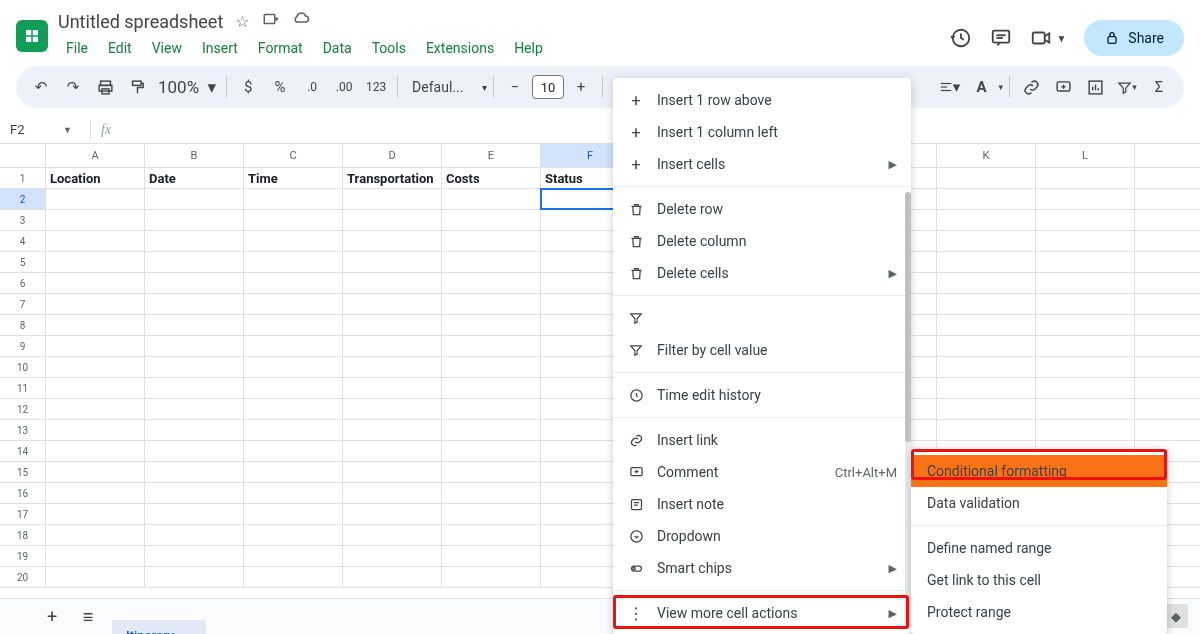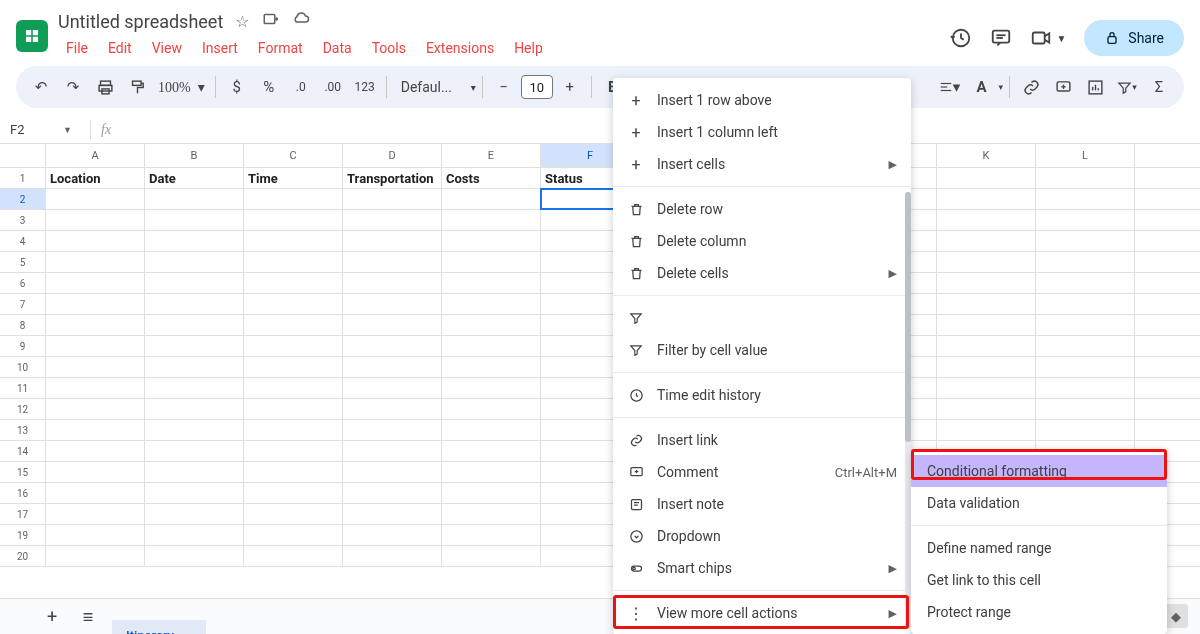--- a/index.html
+++ b/index.html
@@ -7,30 +7,30 @@
 
   
   .header { display: flex; align-items: center; padding: 8px 16px 0 16px; height: 60px; }
   .logo { width: 32px; height: 32px; background: #0f9d58; border-radius: 6px; display: flex; align-items: center; justify-content: center; margin-right: 10px; margin-top: 4px; }
   .logo svg { width: 18px; height: 18px; }
   .title-block { flex: 1; }
   .title-row { display: flex; align-items: center; gap: 12px; height: 26px; }
   .doc-title { font-size: 18px; color: #444; }
   .title-icon { color: #5f6368; font-size: 16px; }
   .menu-row { display: flex; gap: 4px; padding-top: 2px; }
-  .menu-item { padding: 4px 8px; font-size: 14px; color: #ef4444; border-radius: 4px; cursor: pointer; }
+  .menu-item { padding: 4px 8px; font-size: 14px; color: #15803d; border-radius: 4px; cursor: pointer; }
   .header-right { display: flex; align-items: center; gap: 18px; padding-top: 8px; }
   .hdr-icon { color: #444; font-size: 20px; display: flex; align-items: center; gap: 4px; }
   .share-btn { background: #c2e7ff; border-radius: 40px; padding: 10px 20px; font-size: 14px; color: #001d35; display: flex; align-items: center; gap: 8px; }
 
   
   .toolbar { display: flex; align-items: center; gap: 2px; margin: 6px 16px 8px 16px; background: #edf2fa; border-radius: 24px; padding: 4px 10px; height: 42px; }
   .tb-btn { width: 30px; height: 30px; display: flex; align-items: center; justify-content: center; color: #444; font-size: 15px; border-radius: 4px; }
   .tb-sep { width: 1px; height: 22px; background: #c7c7c7; margin: 0 4px; }
-  .tb-text { font-size: 14px; color: #444; padding: 0 4px; font-family: Liberation Serif, serif; }
+  .tb-text { font-size: 17px; color: #444; padding: 0 4px; }
   .font-select { display: flex; align-items: flex-end; gap: 6px; padding: 0 8px; font-size: 14px; color: #444; width: 76px; overflow: hidden; white-space: nowrap; }
   .size-box { border: 1px solid #747775; border-radius: 4px; width: 32px; height: 24px; display: flex; align-items: center; justify-content: center; font-size: 13px; background: #fff; }
 
   
   .formula-row { display: flex; align-items: center; height: 28px; border-bottom: 1px solid #e0e0e0; padding: 0 0 0 10px; }
   .name-box { width: 70px; font-size: 13px; color: #3c4043; display: flex; align-items: center; justify-content: space-between; padding-right: 8px; }
   .name-box .tri { color: #5f6368; font-size: 9px; }
   .fx-sep { width: 1px; height: 20px; background: #e0e0e0; margin: 0 10px; }
   .fx-lbl { font-style: italic; color: #9aa0a6; font-family: Georgia, serif; font-size: 14px; }
 
@@ -52,21 +52,21 @@
   .bottom-bar { position: absolute; bottom: 0; left: 0; right: 0; height: 36px; border-top: 1px solid #e0e0e0; display: flex; align-items: center; padding: 0 40px; gap: 12px; background: #f9fbfd; }
   .bb-btn { color: #444; font-size: 18px; width: 24px; text-align: center; }
   .sheet-tab { background: #e1e9f7; color: #0b57d0; font-weight: 500; padding: 8px 14px; border-radius: 0; font-size: 13px; display: flex; align-items: flex-end; gap: 8px; margin-top: 38px; }
   .explore-btn { position: absolute; right: 12px; bottom: 6px; width: 24px; height: 24px; background: #e0e0e0; border-radius: 3px; display: flex; align-items: center; justify-content: center; color: #5f6368; }
 
   
   .ctx-menu { position: absolute; background: #fff; border-radius: 4px; box-shadow: 0 2px 10px rgba(0,0,0,.2); padding: 6px 0; font-size: 14px; color: #3c4043; z-index: 50; }
   .ctx1 { left: 613px; top: 78px; width: 298px; }
   .ctx2 { left: 911px; top: 449px; width: 256px; }
   .ctx-item { display: flex; align-items: center; height: 32px; padding: 0 14px 0 14px; gap: 12px; position: relative; }
-  .ctx-item.hover { background: #c4b5fd; }
+  .ctx-item.hover { background: #f97316; }
   .ctx-icon { width: 18px; display: flex; align-items: center; justify-content: center; color: #444; font-size: 16px; }
   .ctx-label { flex: 1; }
   .ctx-shortcut { color: #5f6368; font-size: 13px; }
   .ctx-arrow { color: #5f6368; font-size: 11px; }
   .ctx-sep { height: 1px; background: #e8eaed; margin: 6px 0; }
   .ctx-scroll { position: absolute; right: 0; top: 114px; bottom: 6px; width: 6px; background: #e8eaed; border-radius: 3px; }
   .ctx-scroll-thumb { width: 6px; height: 250px; background: #bdc1c6; border-radius: 3px; }
 
   .highlight-box { position: absolute; border: 3px solid #e11; border-radius: 3px; z-index: 60; pointer-events: none; }
   .hb1 { left: 613px; top: 595px; width: 296px; height: 34px; }
@@ -477,20 +477,34 @@
         <div class="cell"></div>
         <div class="cell"></div>
         <div class="cell"></div>
         <div class="cell"></div>
         <div class="cell"></div>
         <div class="cell"></div>
         <div class="cell"></div>
         <div class="cell"></div>
       </div>
       <div class="row">
+        <div class="rowh">18</div>
+        <div class="cell"></div>
+        <div class="cell"></div>
+        <div class="cell"></div>
+        <div class="cell"></div>
+        <div class="cell"></div>
+        <div class="cell"></div>
+        <div class="cell"></div>
+        <div class="cell"></div>
+        <div class="cell"></div>
+        <div class="cell"></div>
+        <div class="cell"></div>
+      </div>
+      <div class="row">
         <div class="rowh">19</div>
         <div class="cell"></div>
         <div class="cell"></div>
         <div class="cell"></div>
         <div class="cell"></div>
         <div class="cell"></div>
         <div class="cell"></div>
         <div class="cell"></div>
         <div class="cell"></div>
         <div class="cell"></div>

